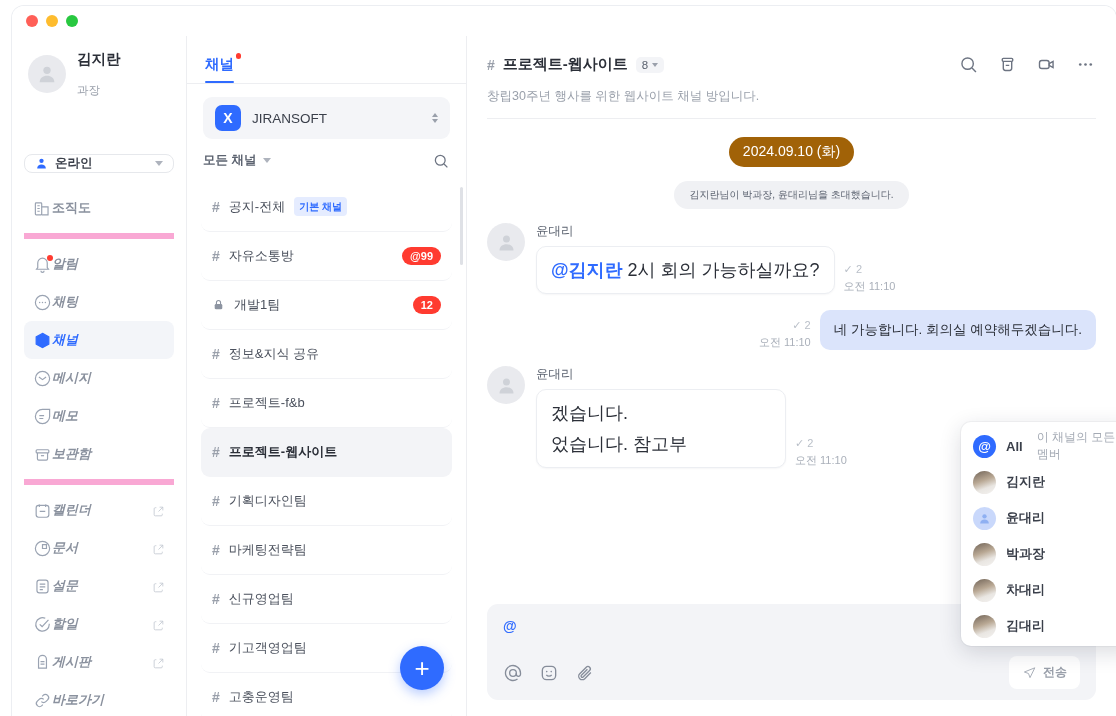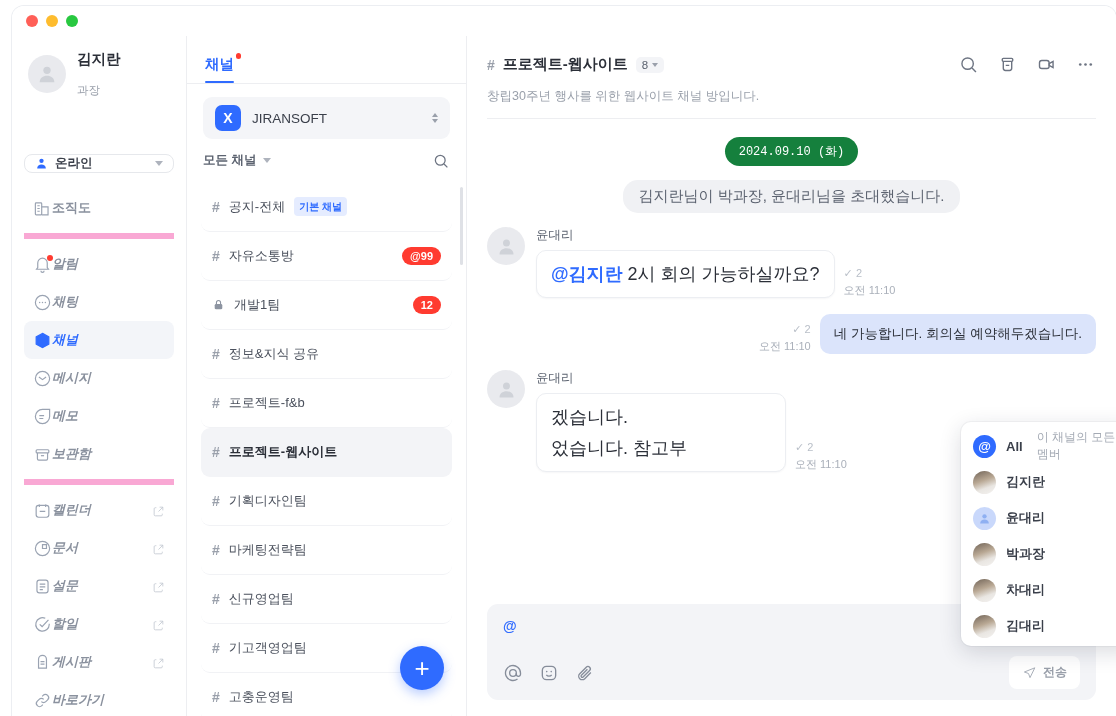--- a/index.html
+++ b/index.html
@@ -162,22 +162,22 @@
   .mcount { display: flex; align-items: center; gap: 4px; background: #f3f4f7; border-radius: 5px; padding: 2px 6px; cursor: pointer; }
   .mcount span { font-size: 11.5px; color: #5c6370; }
   .mcount i { width: 0; height: 0; border-left: 3.5px solid transparent; border-right: 3.5px solid transparent; border-top: 4.5px solid #9aa0ab; }
   .head-icons { margin-left: auto; display: flex; align-items: center; gap: 18px; }
   .head-icons .hi { width: 21px; height: 21px; cursor: pointer; }
   .head-icons .hi svg { width: 21px; height: 21px; stroke: #6d7482; fill: none; stroke-width: 1.6; }
   .chat-desc { font-size: 12.5px; color: #9aa0ab; margin-top: 13px; padding-bottom: 13px; border-bottom: 1px solid #edeef1; }
 
   .msgs { flex: 1 1 auto; padding: 18px 20px 4px 20px; overflow: hidden; position: relative; }
   .center-row { display: flex; justify-content: center; margin-bottom: 14px; }
-  .datepill { background: #15803d; color: #fff; font-size: 12px; border-radius: 15px; padding: 6px 14px; font-family: Liberation Mono, monospace; }
-  .syspill { background: #f0f1f4; color: #5c6370; font-size: 15px; border-radius: 15px; padding: 7px 16px; }
+  .datepill { background: #a16207; color: #fff; font-size: 14px; border-radius: 15px; padding: 6px 14px; }
+  .syspill { background: #f0f1f4; color: #5c6370; font-size: 10px; border-radius: 15px; padding: 7px 16px; }
 
   .msg { display: flex; gap: 11px; margin-bottom: 16px; }
   .av-sm { width: 38px; height: 38px; border-radius: 50%; background: #e9eaee; display: flex; align-items: center; justify-content: center; flex: 0 0 38px; }
   .av-sm svg { width: 21px; height: 21px; fill: #cfd2d8; }
   .msg-body { min-width: 0; }
   .sender { font-size: 12.5px; color: #5c6370; margin-bottom: 6px; }
   .bubble-row { display: flex; align-items: flex-end; gap: 9px; }
   .bubble-in {
     background: #fff; border: 1px solid #eceef2; border-radius: 10px;
     padding: 11px 14px; font-size: 18px; color: #2b2f38;

